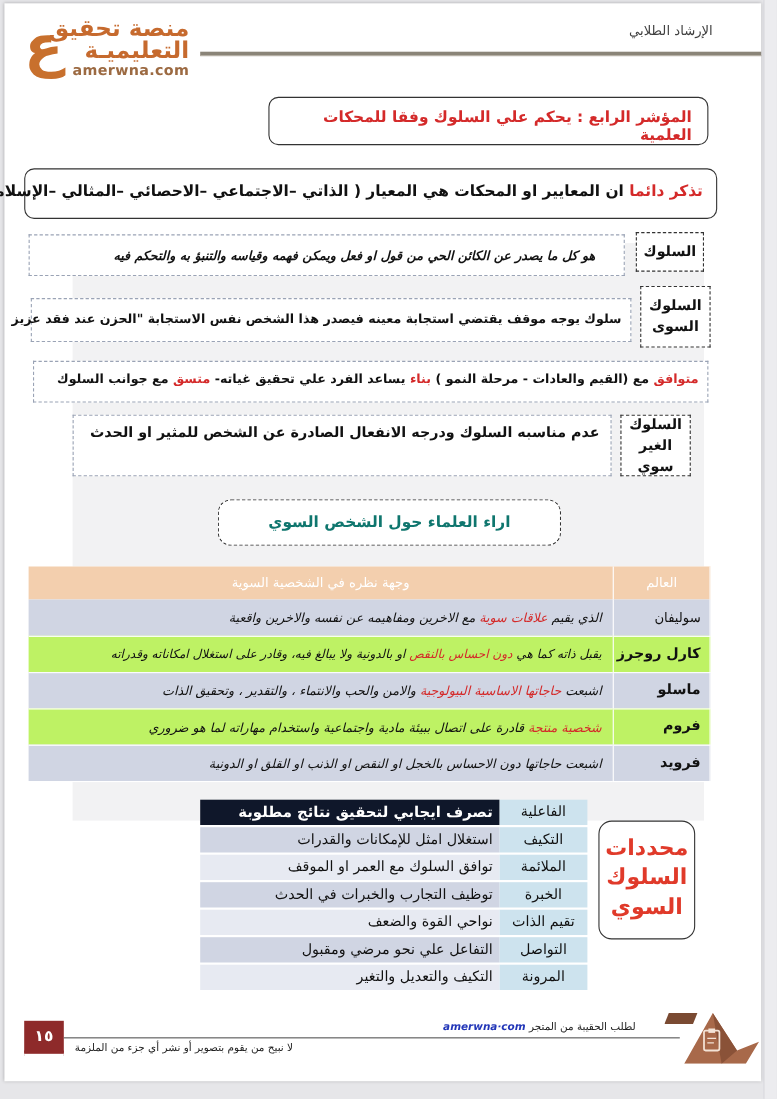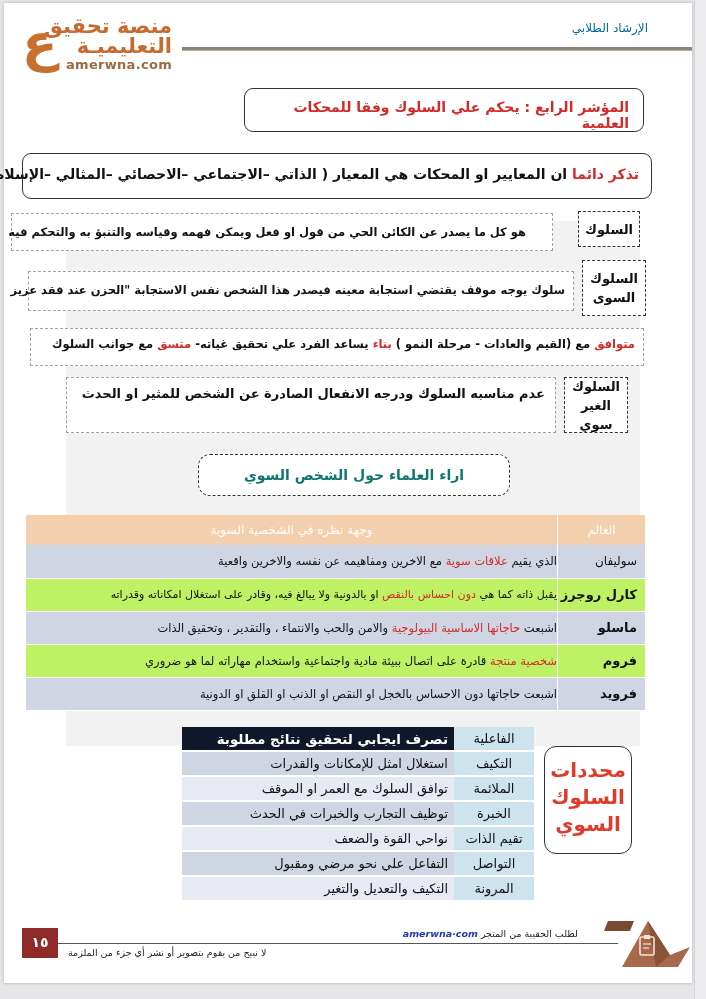--- a/index.html
+++ b/index.html
@@ -11,21 +11,21 @@
     }
     .right-strip { position: absolute; right: 0; top: 0; width: 12px; height: 999px; background: #ececef; border-left: 1px solid #d8d8dc; }
     .abs { position: absolute; }
     .rtl { direction: rtl; }
     
     .logo { left: 14px; top: 10px; width: 160px; height: 60px; }
     .logo-glyph { position: absolute; left: 4px; top: 0; font-size: 52px; line-height: 58px; color: #c8702d; font-weight: bold; font-family: "DejaVu Sans", sans-serif; }
     .logo-name1 { position: absolute; right: 6px; top: 2px; font-size: 21px; color: #c66a2e; font-weight: bold; line-height: 22px; }
     .logo-name2 { position: absolute; right: 6px; top: 22px; font-size: 21px; color: #c66a2e; font-weight: bold; line-height: 22px; }
     .logo-url { position: absolute; left: 48px; top: 44px; font-size: 13px; color: #9c6a42; font-weight: bold; letter-spacing: 0.3px; }
-    .header-title { right: 44px; top: 18px; font-size: 12px; color: #0369a1; }
+    .header-title { right: 44px; top: 18px; font-size: 12px; color: #404040; }
     .header-rule { left: 178px; top: 44px; width: 510px; height: 4px; background: #8a8478; border-bottom: 1px solid #b5afa4; }
 
     .boxed { border: 1.3px solid #333; border-radius: 9px; background: #fff; }
     .indicator-box { left: 240px; top: 85px; width: 400px; height: 44px; }
     .indicator-text { position: absolute; right: 14px; top: 10px; font-size: 14px; color: #d42a2a; font-weight: bold; }
 
     .grey-band { background: #f2f2f3; }
 
     .remember-box { left: 18px; top: 150px; width: 630px; height: 46px; }
     .remember-text { position: absolute; right: 12px; top: 12px; font-size: 14px; font-weight: bold; color: #111; white-space: nowrap; }
@@ -39,21 +39,21 @@
     
     .sch-table { left: 22px; top: 512px; width: 620px; border-collapse: collapse; }
     .sch-table td { border-right: 1px solid #fff; }
     .sch-head { background: #f3cfae; height: 30px; color: #fff; font-size: 12px; text-align: center; }
     .sch-row { height: 33px; }
     .sch-row.dark td { background: #d0d5e3; }
     .sch-row.light td { background: #bef264; }
     .sch-row td { border-bottom: 1px solid #fff; }
     .sch-name { width: 88px; font-size: 12px; color: #111; text-align: right; padding-right: 8px; }
     .sch-name.b { font-weight: bold; font-size: 13px; }
-    .sch-view { font-size: 11.5px; color: #111; text-align: right; padding-right: 0; white-space: nowrap; }
+    .sch-view { font-size: 11.5px; color: #111; text-align: right; padding-right: 10px; white-space: nowrap; font-style: italic; }
 
     
     .det-table { left: 178px; top: 722px; width: 352px; border-collapse: separate; border-spacing: 0 2px; }
     .det-table td { height: 23px; font-size: 13px; color: #111; }
     .det-key { width: 80px; background: #cde3ee; text-align: center; }
     .det-val { text-align: right; padding-right: 6px; white-space: nowrap; }
     .det-row.dark .det-val { background: #d0d5e3; }
     .det-row.light .det-val { background: #e7eaf2; }
     .det-row.head .det-val { background: #0f172a; color: #fff; font-weight: bold; font-size: 13.5px; }
 
@@ -92,21 +92,21 @@
   <div class="abs grey-band" style="left:62px; top:218px; width:574px; height:294px;"></div>
   <div class="abs grey-band" style="left:62px; top:685px; width:574px; height:58px;"></div>
 
   <div class="abs boxed remember-box">
     <div class="remember-text rtl"><span class="red">تذكر دائما</span><span> ان المعايير او المحكات هي المعيار ( الذاتي –الاجتماعي –الاحصائي –المثالي –الإسلامي )</span></div>
   </div>
 
   <div class="abs dash-dark term rtl" style="left:574px; top:208px; width:62px; height:36px;">
     <span>السلوك</span>
   </div>
-  <div class="abs dash-blue" style="left:7px; top:210px; width:542px; height:38px;">
+  <div class="abs dash-blue" style="left:22px; top:210px; width:542px; height:38px;font-style:italic;">
     <span class="abs deftext rtl" style="right:26px; top:11px;">هو كل ما يصدر عن الكائن الحي من قول او فعل ويمكن فهمه وقياسه والتنبؤ به والتحكم فيه</span>
   </div>
 
   <div class="abs dash-dark term rtl" style="left:578px; top:257px; width:64px; height:56px;">
     <span>السلوك</span>
     <span>السوى</span>
   </div>
   <div class="abs dash-blue" style="left:24px; top:268px; width:546px; height:40px;">
     <span class="abs deftext rtl" style="right:8px; top:11px;">سلوك يوجه موقف يقتضي استجابة معينه فيصدر  هذا الشخص نفس الاستجابة "الحزن عند فقد عزيز</span>
   </div>

